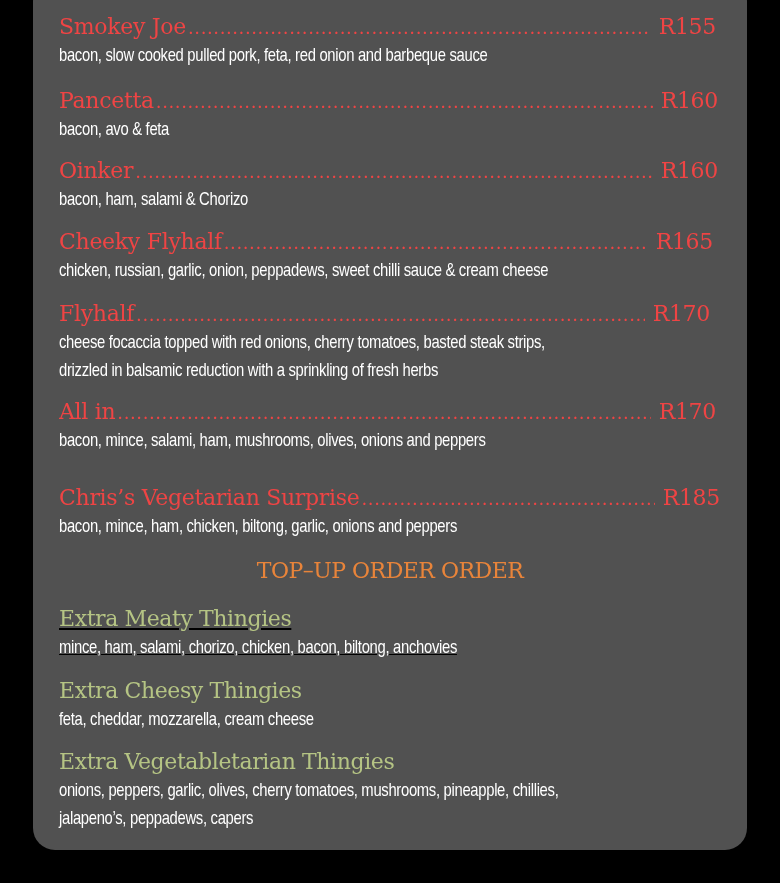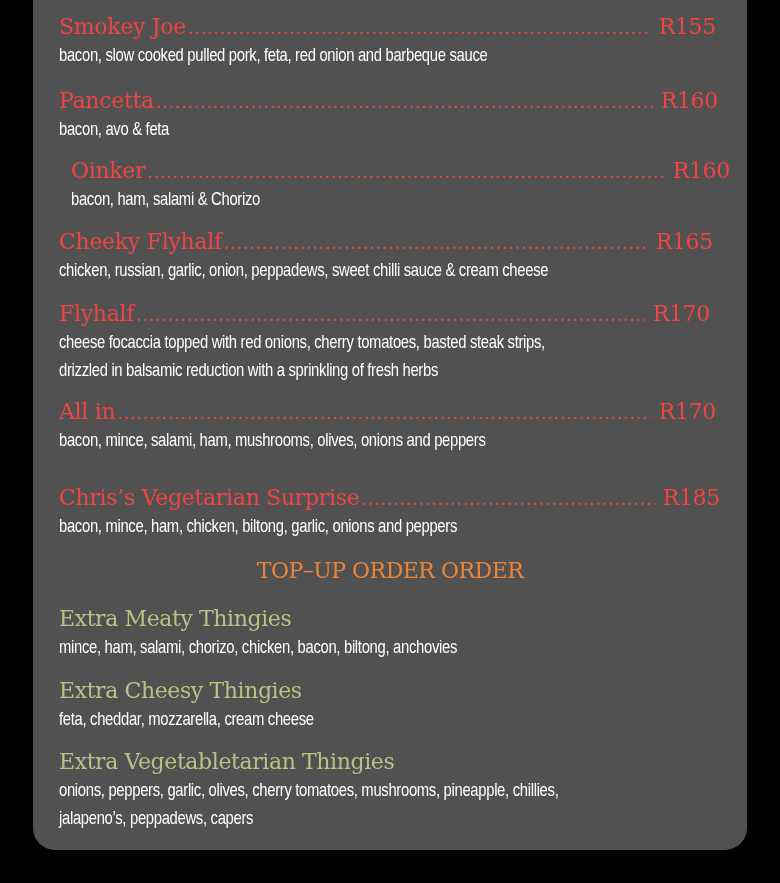--- a/index.html
+++ b/index.html
@@ -97,21 +97,21 @@
 
 <div class="item" style="top:88px; width:659px;">
   <div class="item-title-row">
     <span class="name">Pancetta</span>
     <span class="dots"></span>
     <span class="price">R160</span>
   </div>
   <div class="desc">bacon, avo &amp; feta</div>
 </div>
 
-<div class="item" style="top:158px; width:659px;margin-left:12px;">
+<div class="item" style="top:158px; width:659px;">
   <div class="item-title-row">
     <span class="name">Oinker</span>
     <span class="dots"></span>
     <span class="price">R160</span>
   </div>
   <div class="desc">bacon, ham, salami &amp; Chorizo</div>
 </div>
 
 <div class="item" style="top:229px; width:654px;">
   <div class="item-title-row">
@@ -145,21 +145,21 @@
   <div class="item-title-row">
     <span class="name">Chris’s Vegetarian Surprise</span>
     <span class="dots"></span>
     <span class="price">R185</span>
   </div>
   <div class="desc">bacon, mince, ham, chicken, biltong, garlic, onions and peppers</div>
 </div>
 
 <div class="section-heading">TOP–UP ORDER ORDER</div>
 
-<div class="extra" style="top:605px;">
+<div class="extra" style="top:605px;text-decoration:underline;">
   <div class="extra-title">Extra Meaty Thingies</div>
   <div class="desc">mince, ham, salami, chorizo, chicken, bacon, biltong, anchovies</div>
 </div>
 
 <div class="extra" style="top:677px;">
   <div class="extra-title">Extra Cheesy Thingies</div>
   <div class="desc">feta, cheddar, mozzarella, cream cheese</div>
 </div>
 
 <div class="extra" style="top:748px;">

